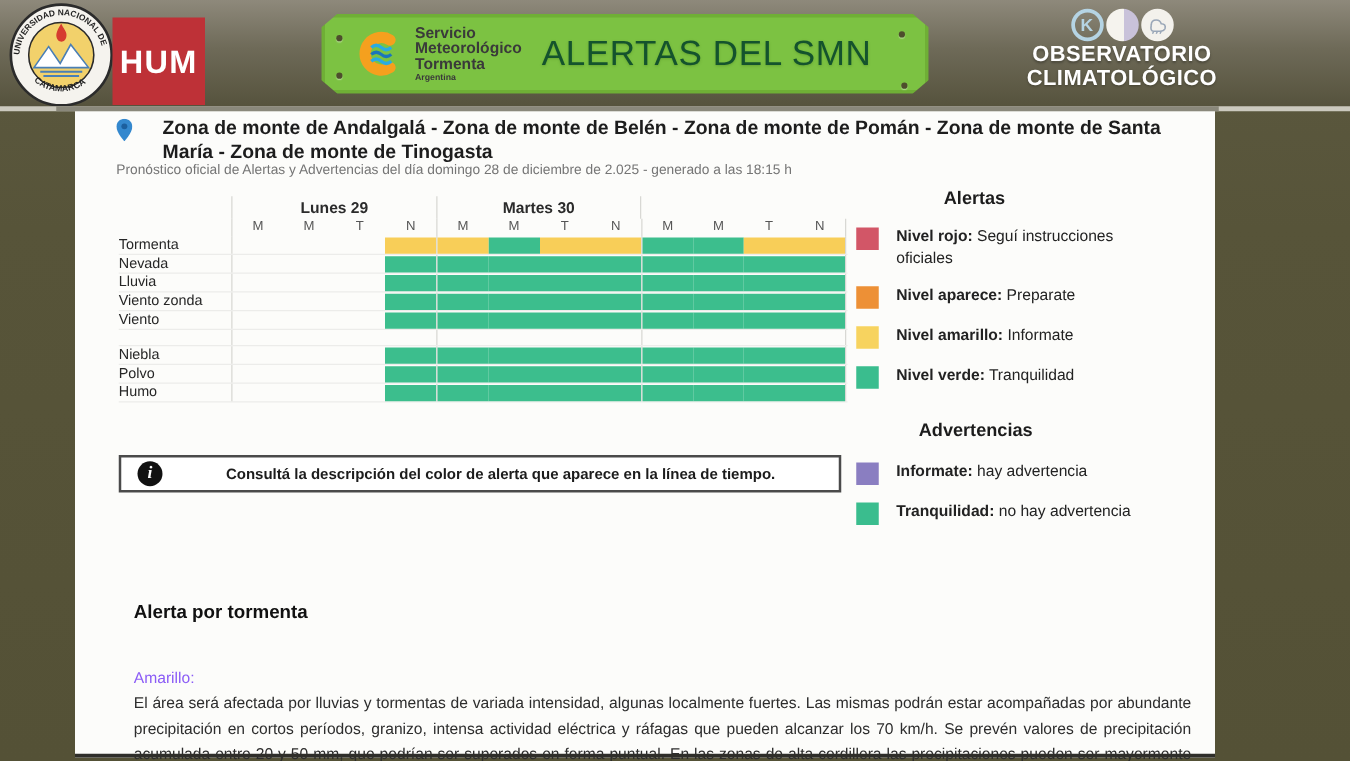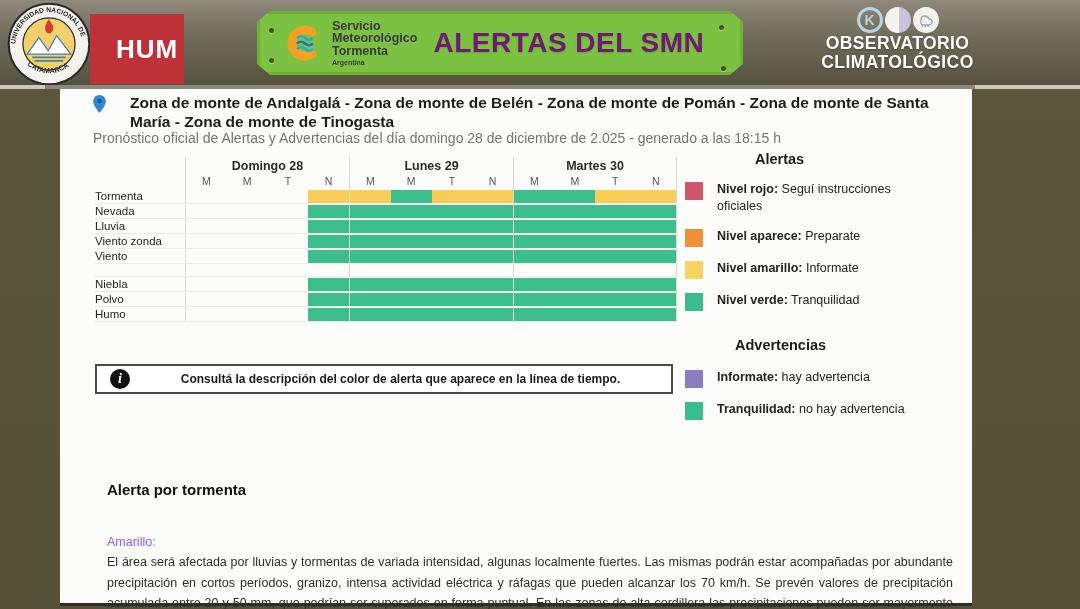--- a/index.html
+++ b/index.html
@@ -6,33 +6,33 @@
   body{width:1080px;height:609px;overflow:hidden;background:#575439;
        font-family:"Liberation Sans", sans-serif;}
   .screen{position:relative;width:1080px;height:609px;background:linear-gradient(180deg,#5c5940 0%,#575439 30%,#545136 100%);}
 
   
   .header{position:absolute;left:0;top:0;width:1080px;height:86px;
           background:linear-gradient(180deg,#8e897b 0%,#6e6a58 45%,#55523c 100%);}
   .seal{position:absolute;left:7px;top:2px;width:84px;height:84px;}
   .hum-box{position:absolute;left:90px;top:14px;width:74px;height:70px;background:#be3137;
            display:flex;align-items:center;justify-content:center;
-           color:#fff;font-weight:bold;font-size:26px;letter-spacing:1px;padding-left:20px;}
+           color:#fff;font-weight:bold;font-size:26px;letter-spacing:1px;}
   .banner{position:absolute;left:257px;top:11px;width:486px;height:64px;background:#7cc242;
           clip-path:polygon(13px 0,473px 0,486px 11px,486px 53px,473px 64px,13px 64px,0 53px,0 11px);
           box-shadow:inset 0 0 0 3px rgba(70,120,20,0.25);
           display:flex;align-items:center;padding-left:28px;box-sizing:border-box;}
   .screw{position:absolute;width:5px;height:5px;border-radius:50%;background:#4d4e2c;box-shadow:0 1px 1px rgba(255,255,255,0.4);}
   .screw.s1{left:12px;top:17px}.screw.s2{left:12px;top:47px}
   .screw.s3{left:462px;top:14px}.screw.s4{left:464px;top:55px}
   .smn-logo{flex:none;margin-right:9px;}
   .smn-name{line-height:1.03;}
   .smn-name div{font-size:12.5px;font-weight:bold;color:#3a3a3a;}
   .smn-name .arg{font-size:7px;font-weight:bold;margin-top:1px;color:#3a3a3a;}
-  .banner-title{font-size:28px;font-weight:bold;color:#701a75;margin-left:16px;letter-spacing:0.5px;
+  .banner-title{font-size:28px;font-weight:normal;color:#14532d;margin-left:16px;letter-spacing:0.5px;
                 text-shadow:0 1px 2px rgba(60,110,20,0.35);white-space:nowrap;}
   .obs{position:absolute;left:815px;top:7px;width:165px;text-align:center;}
   .obs-circles{display:flex;justify-content:center;gap:2px;margin-bottom:1px;}
   .obs-circle{width:26px;height:26px;border-radius:50%;box-sizing:border-box;}
   .obs-c1{border:3px solid #b5d4e4;color:#b5d4e4;font-size:14px;font-weight:bold;
           display:flex;align-items:center;justify-content:center;}
   .obs-c2{background:linear-gradient(90deg,#f5f3ee 0 55%,#c9c2da 55% 100%);}
   .obs-c3{background:#f3f1ec;display:flex;align-items:center;justify-content:center;}
   .obs-name{color:#fff;font-weight:bold;font-size:17.5px;line-height:1.06;letter-spacing:0.4px;
             text-shadow:0 1px 2px rgba(0,0,0,0.3);}
@@ -41,21 +41,21 @@
   .scroll-track{position:absolute;left:0;top:85px;width:1080px;height:4px;background:#cbc9be;}
   .scroll-thumb{position:absolute;left:45px;top:85px;width:930px;height:4px;background:#8a887b;}
 
   
   .card{position:absolute;left:60px;top:89px;width:912px;height:517px;background:#fcfcfa;}
   .card-bottom-bar{position:absolute;left:0;bottom:0;width:100%;height:3px;background:#2f2e2a;}
 
   .location-row{position:absolute;left:33px;top:4px;display:flex;gap:24px;width:870px;}
   .pin{flex:none;margin-top:2px;}
   .location-title{font-size:15.5px;font-weight:bold;color:#1d1d1d;line-height:1.25;width:852px;}
-  .subtitle{position:absolute;left:33px;top:41px;font-size:14px;color:#757575;}
+  .subtitle{position:absolute;left:33px;top:41px;font-size:11px;color:#757575;}
 
   
   .timeline{position:absolute;left:35px;top:68px;width:583px;}
   .tl-row{display:flex;box-sizing:border-box;}
   .tl-label{width:90px;flex:none;font-size:11.5px;color:#262626;white-space:nowrap;}
   .dblock{width:164px;flex:none;display:flex;border-left:1px solid #d8d8d4;box-sizing:border-box;}
   .dblock.last{border-right:1px solid #d8d8d4;}
   .hrow1{height:18px;}
   .hrow1 .dblock{align-items:center;justify-content:center;font-size:12.5px;font-weight:bold;color:#2b2b2b;}
   .hrow2{height:14px;}
@@ -161,21 +161,20 @@
         <circle cx="12" cy="11.5" r="4.5" fill="#1c5f9e"></circle>
       </svg>
       <div class="location-title">Zona de monte de Andalgalá - Zona de monte de Belén - Zona de monte de Pomán - Zona de monte de Santa María - Zona de monte de Tinogasta</div>
     </div>
 
     <div class="subtitle">Pronóstico oficial de Alertas y Advertencias del día domingo 28 de diciembre de 2.025 - generado a las 18:15 h</div>
 
     <div class="timeline" id="timeline">
         <div class="tl-row hrow1">
           <div class="tl-label"></div>
-          <div class="dblock">Domingo 28</div>
           <div class="dblock">Lunes 29</div>
           <div class="dblock last">Martes 30</div>
         </div>
         <div class="tl-row hrow2">
           <div class="tl-label"></div>
           <div class="dblock">
             <div class="dcell">M</div>
             <div class="dcell">M</div>
             <div class="dcell">T</div>
             <div class="dcell">N</div>

